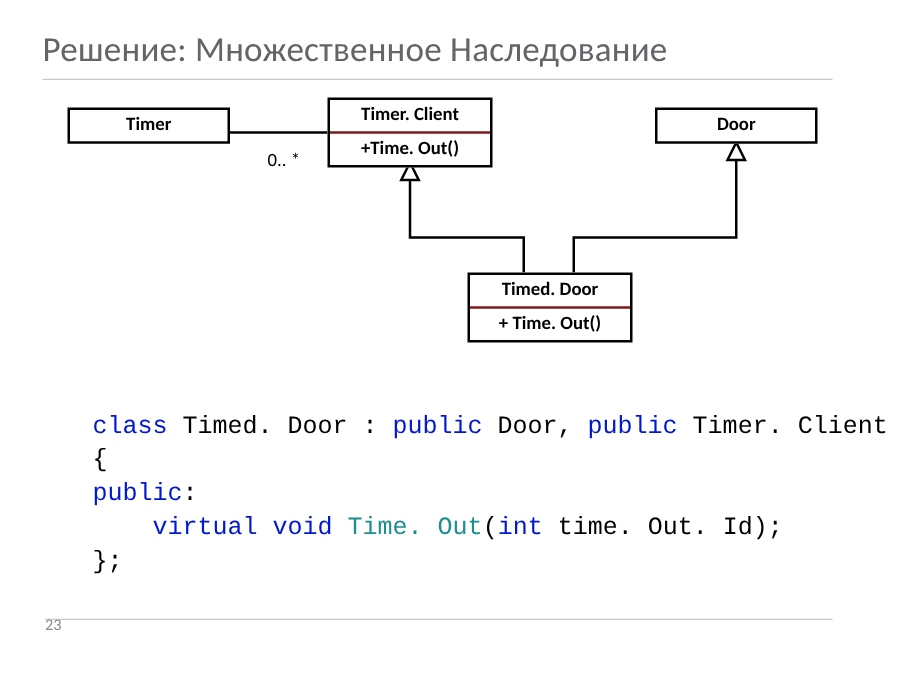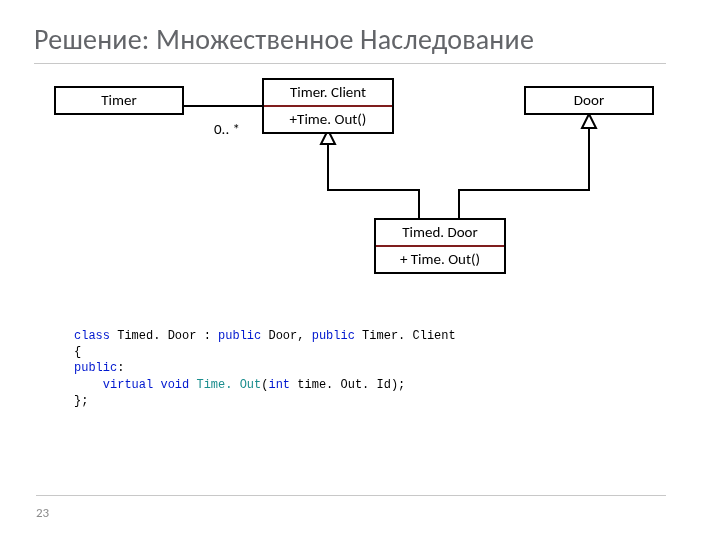--- a/index.html
+++ b/index.html
@@ -3,41 +3,41 @@
 <meta charset="utf-8">
 <style>
   * { box-sizing: border-box; margin: 0; padding: 0; }
   html, body { width: 720px; height: 540px; font-family: "Calibri", "Segoe UI", Arial, sans-serif; background: #fff; color: #000; }
   .slide { position: relative; width: 700px; height: 540px; padding: 22px 34px 4px 34px; border-radius: 18px; }
   .title { font-size: 28px; color: #636569; font-weight: 400; letter-spacing: 0.2px; }
   .hr-top { margin-top: 6px; border: none; border-top: 1px solid #c8c8c8; }
 
   .diagram { position: relative; width: 640px; height: 220px; margin-top: 14px; }
 
-  .uml-box { position: absolute; border: 2px solid #000; background: #fff; text-align: center; font-size: 15px; }
+  .uml-box { position: absolute; border: 2px solid #000; background: #fff; text-align: center; font-size: 15px; font-weight: bold; }
   .uml-compartment { border-top: 2px solid #7f1d1d; }
   .uml-cell { padding: 3px 10px 4px 10px; white-space: nowrap; }
 
   
   .b-timer { left: 20px; top: 8px; width: 130px; }
   
   .b-tclient { left: 228px; top: 0px; width: 132px; }
   
   .b-door { left: 490px; top: 8px; width: 130px; }
   
   .b-tdoor { left: 340px; top: 140px; width: 132px; }
 
   .mult { position: absolute; left: 180px; top: 42px; font-size: 15px; }
 
-  .code { margin-top: 30px; margin-left: 40px; font-family: "Courier New", monospace; font-size: 12px; line-height: 1.35; white-space: pre; }
+  .code { margin-top: 30px; margin-left: 40px; font-family: "Courier New", monospace; font-size: 20px; line-height: 1.35; white-space: pre; }
   .kw { color: #0018cf; }
   .typ { color: #1c8e8e; }
 
   .hr-bot { position: absolute; left: 36px; right: 34px; bottom: 44px; border: none; border-top: 1px solid #c8c8c8; }
-  .pgnum { position: absolute; left: 36px; bottom: 20px; font-size: 13px; color: #8a8a8a; }
+  .pgnum { position: absolute; left: 36px; bottom: 32px; font-size: 13px; color: #8a8a8a; }
 
   svg { position: absolute; left: 0; top: 0; pointer-events: none; }
 </style>
 </head>
 <body>
 
 <div class="slide">
 
   <div class="title">Решение: Множественное Наследование</div>
   <hr class="hr-top">

